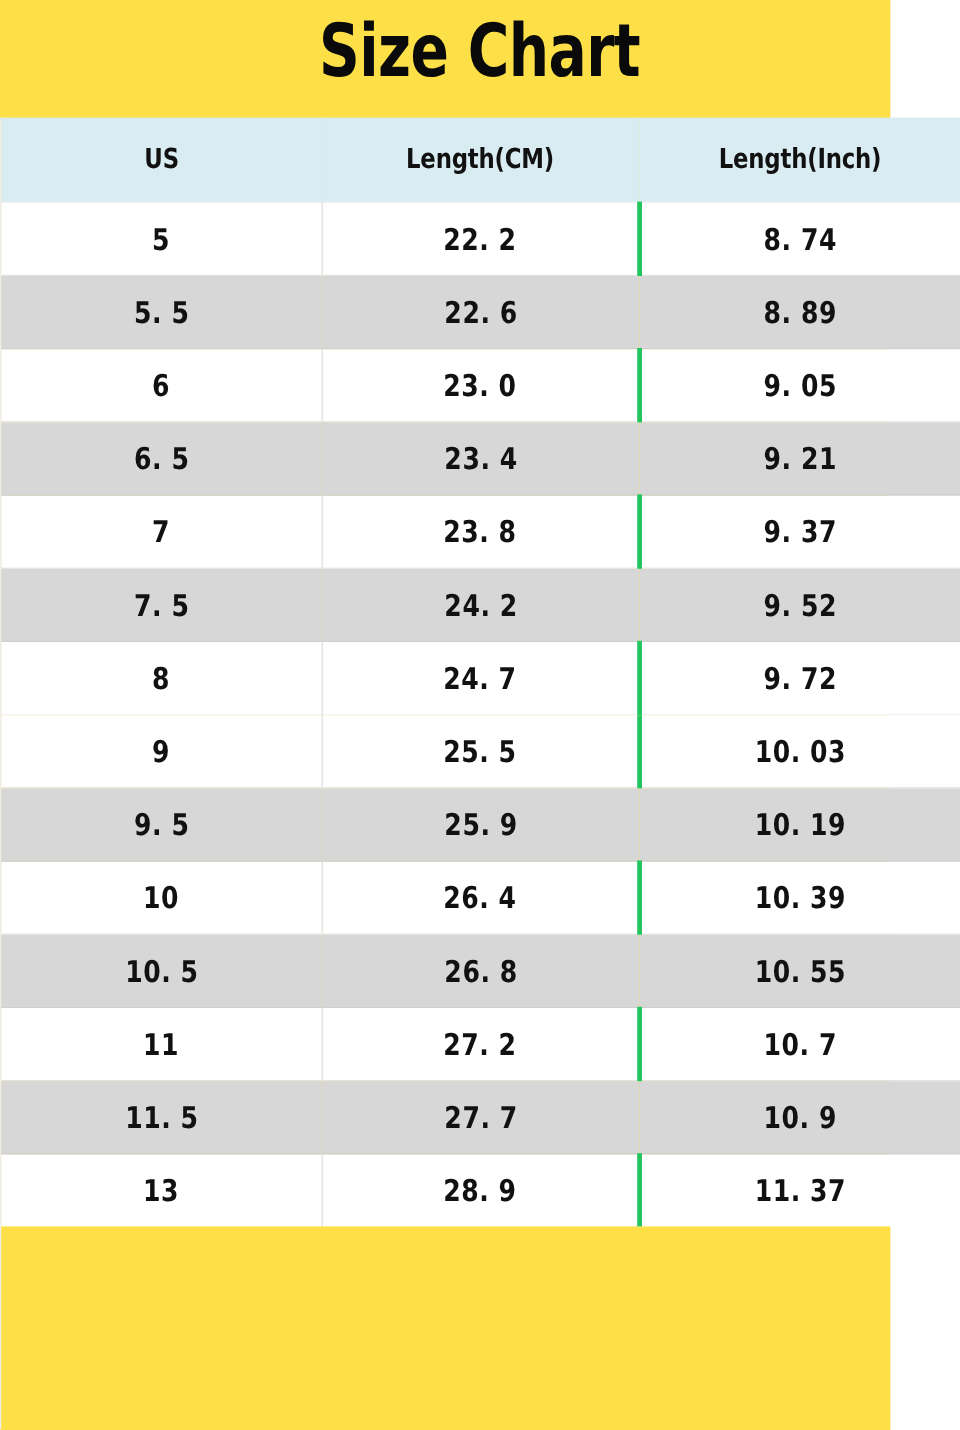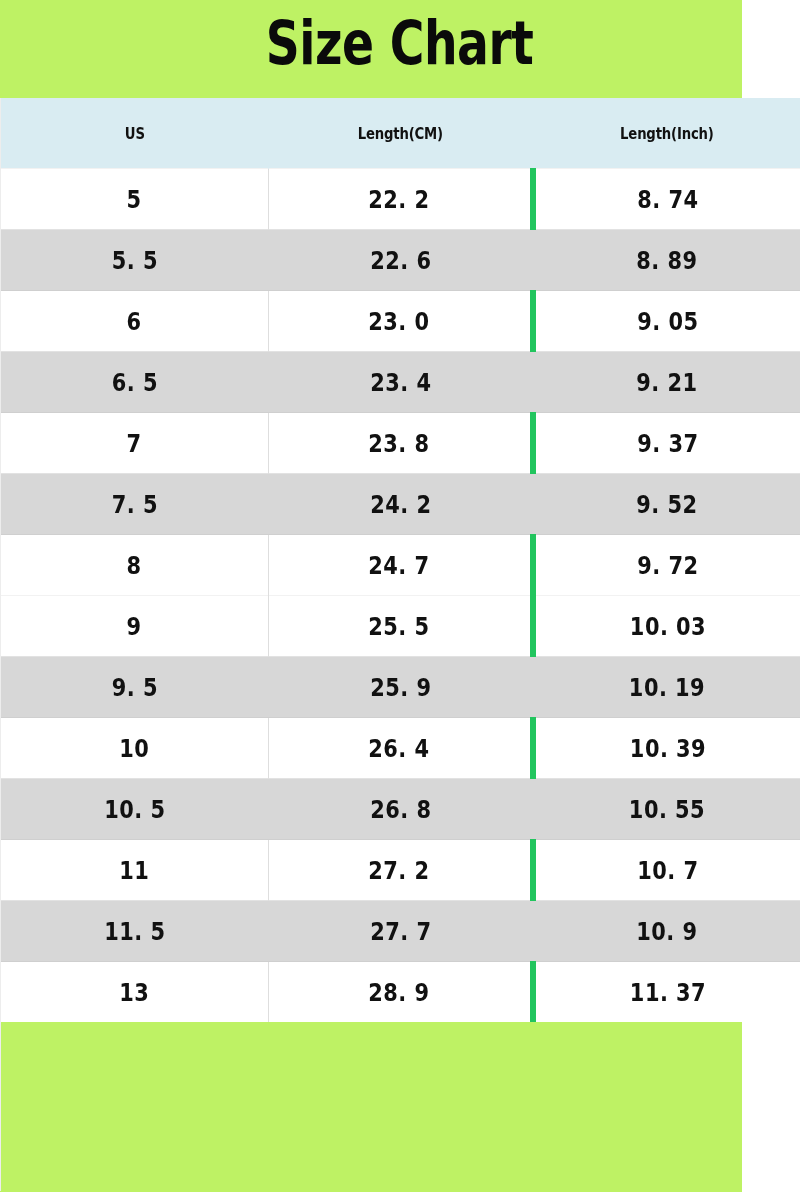--- a/index.html
+++ b/index.html
@@ -12,21 +12,21 @@
     height: 1192px;
     font-family: "Liberation Sans", sans-serif;
     -webkit-font-smoothing: antialiased;
     overflow: hidden;
   }
 
   .page {
     position: relative;
     width: 742px;
     height: 1192px;
-    background: #bef264;
+    background: #fde047;
   }
 
   
   .title {
     position: absolute;
     top: 0;
     left: 0;
     width: 800px;
     height: 98px;
     display: flex;
@@ -71,21 +71,21 @@
     font-family: "DejaVu Sans Condensed", "Liberation Sans Narrow", "Liberation Sans", sans-serif;
     font-weight: 700;
   }
 
   
   thead tr {
     background: #d9ecf2;
   }
   thead th {
     height: 70px;
-    font-size: 16px;
+    font-size: 23px;
     letter-spacing: -0.2px;
     border-left: 1px solid #d9ecf2;
     border-right: 1px solid #d9ecf2;
   }
   thead th .hlabel {
     display: inline-block;
     transform: scaleX(0.92);
     transform-origin: center center;
     white-space: nowrap;
   }
@@ -109,21 +109,21 @@
   }
   tbody td .val {
     display: inline-block;
     transform: scaleX(0.93);
     transform-origin: center center;
     white-space: pre;
   }
 
   
   tbody tr.row-light td.col-us   { border-right: 1px solid #dedede; }
-  tbody tr.row-light td.col-cm   { border-right: 6px solid #22c55e; text-decoration: underline; }
+  tbody tr.row-light td.col-cm   { border-right: 4px solid #22c55e; text-decoration: underline; }
   tbody tr.row-light td          { border-top: 1px solid #f2f2f2; }
 
   tbody tr.row-light td.col-us   { border-left: 1px solid #f0f0f0; }
   tbody tr.row-light td.col-inch { border-right: 1px solid #f0f0f0; }
 
   
   tbody tr.row-dark td {
     border-top: 1px solid #e2e2e2;
     border-bottom: 1px solid #cfcfcf;
   }

